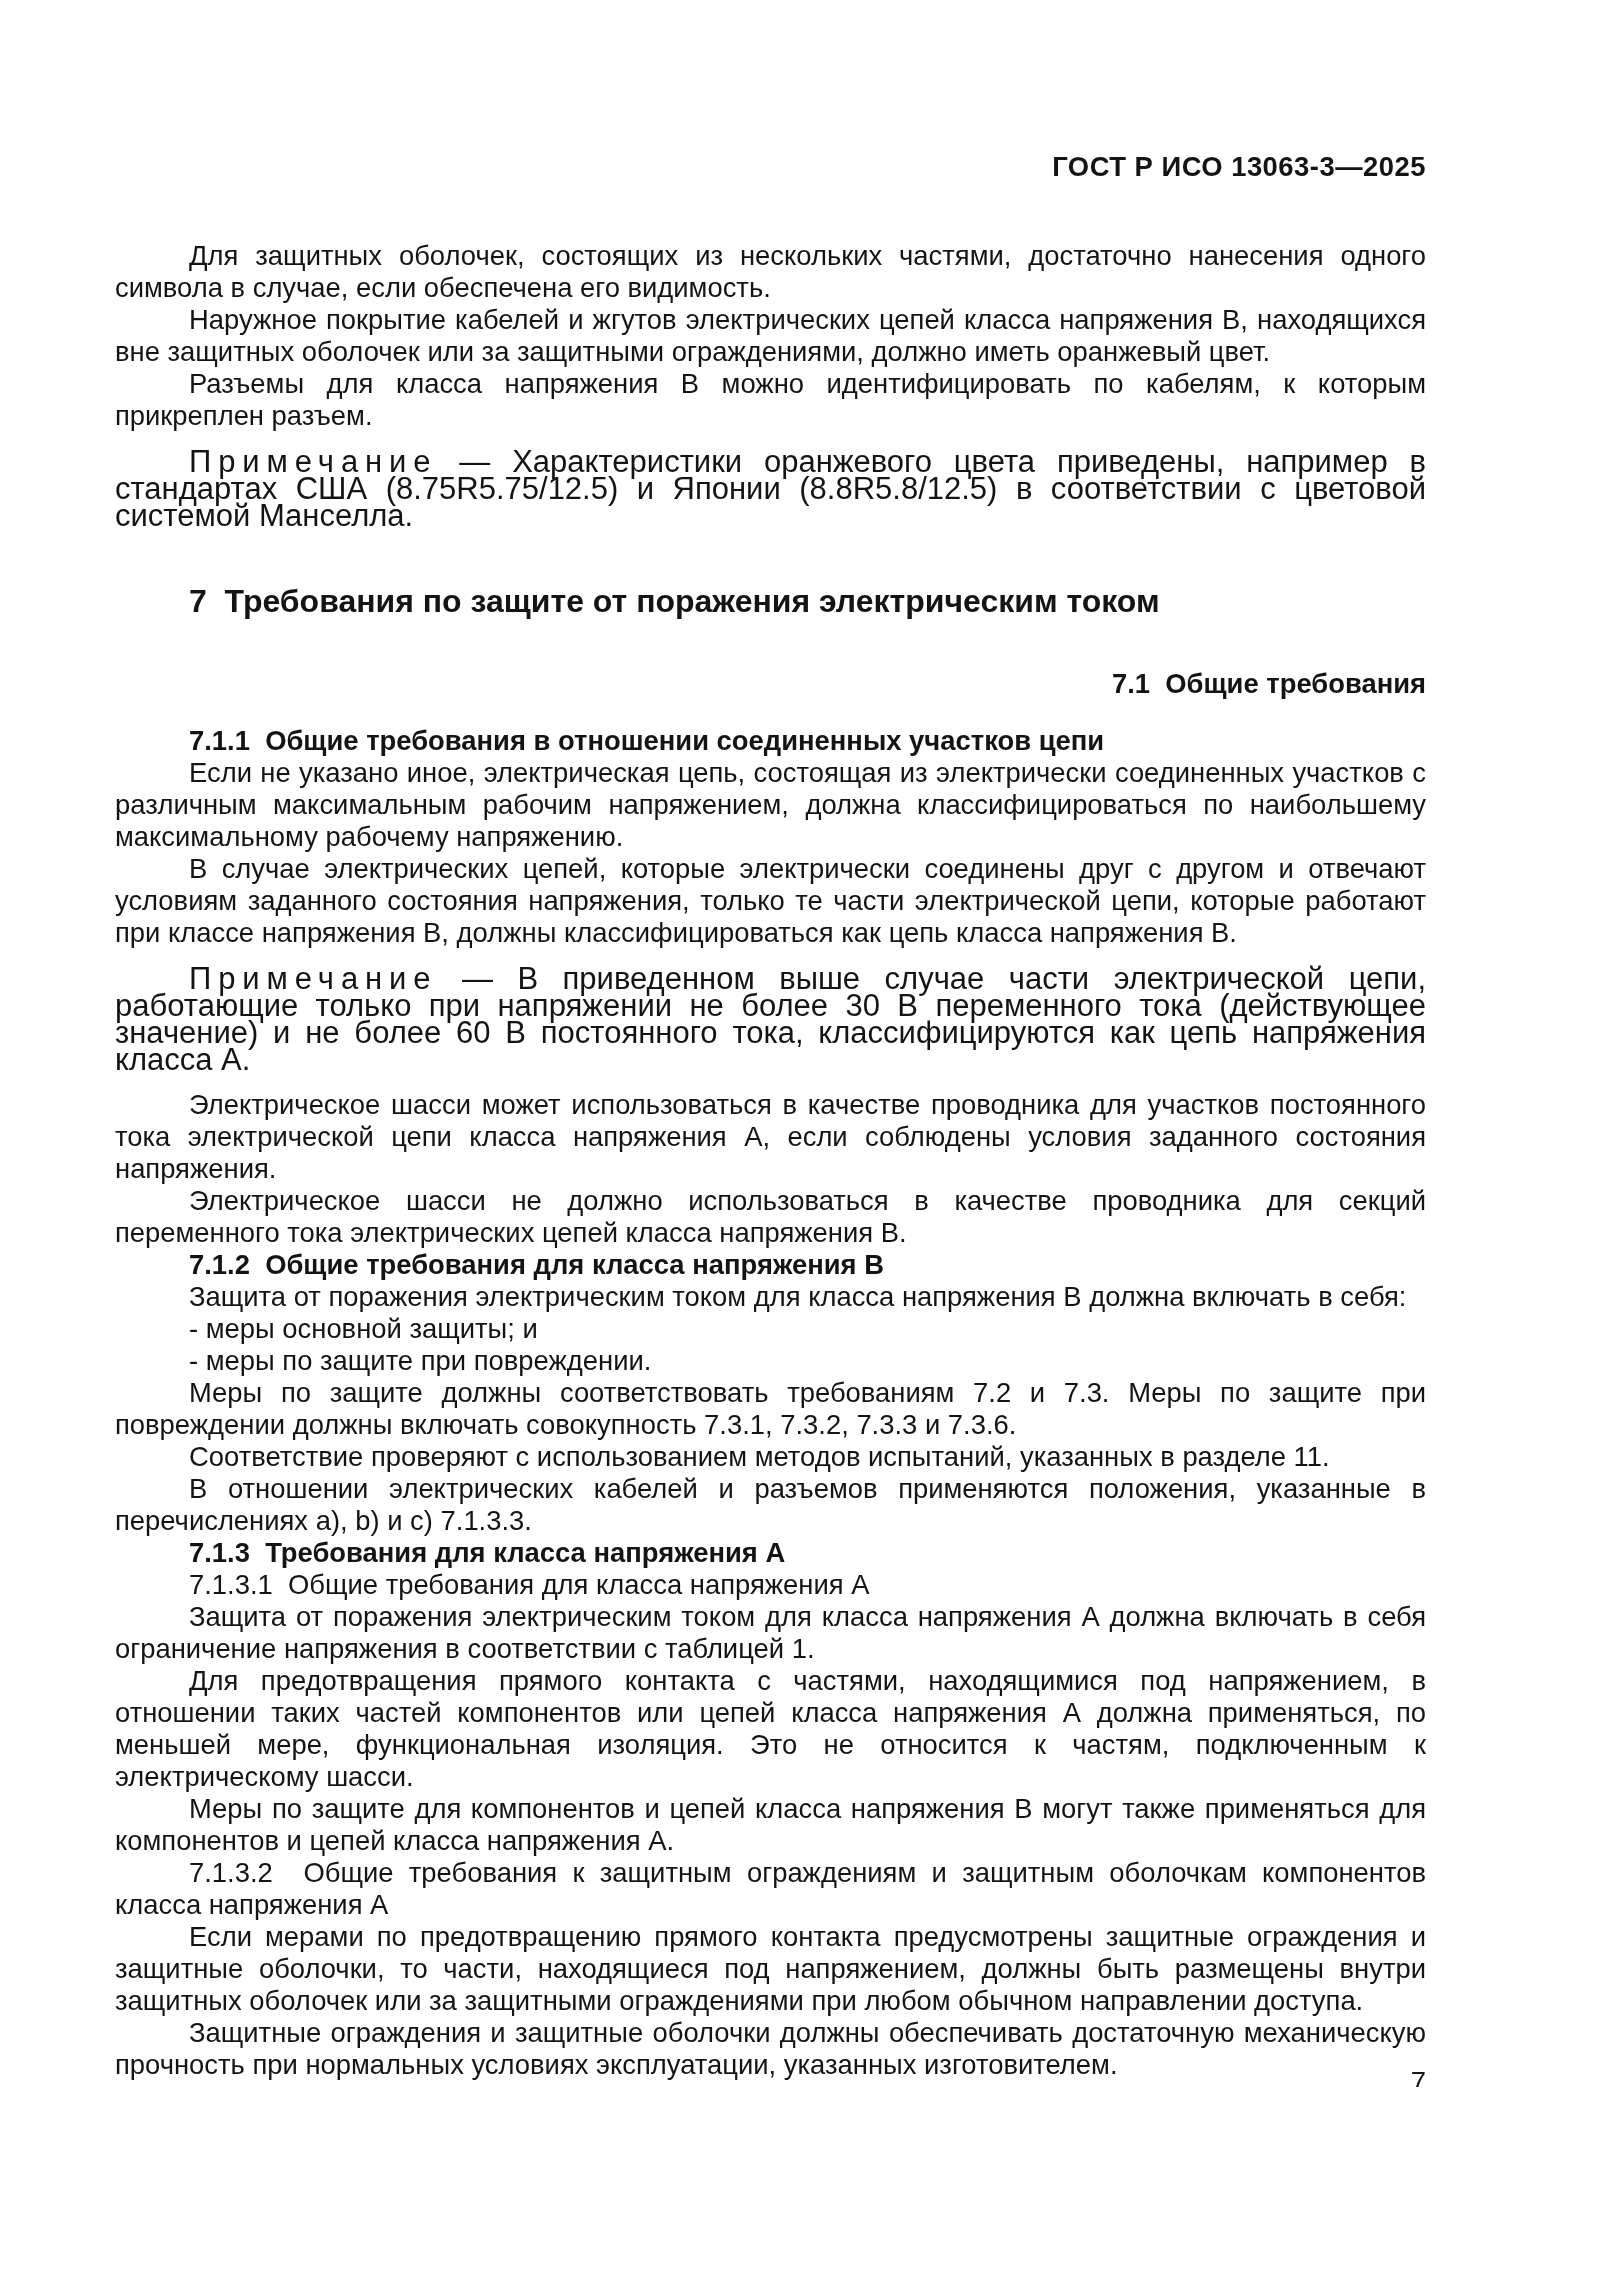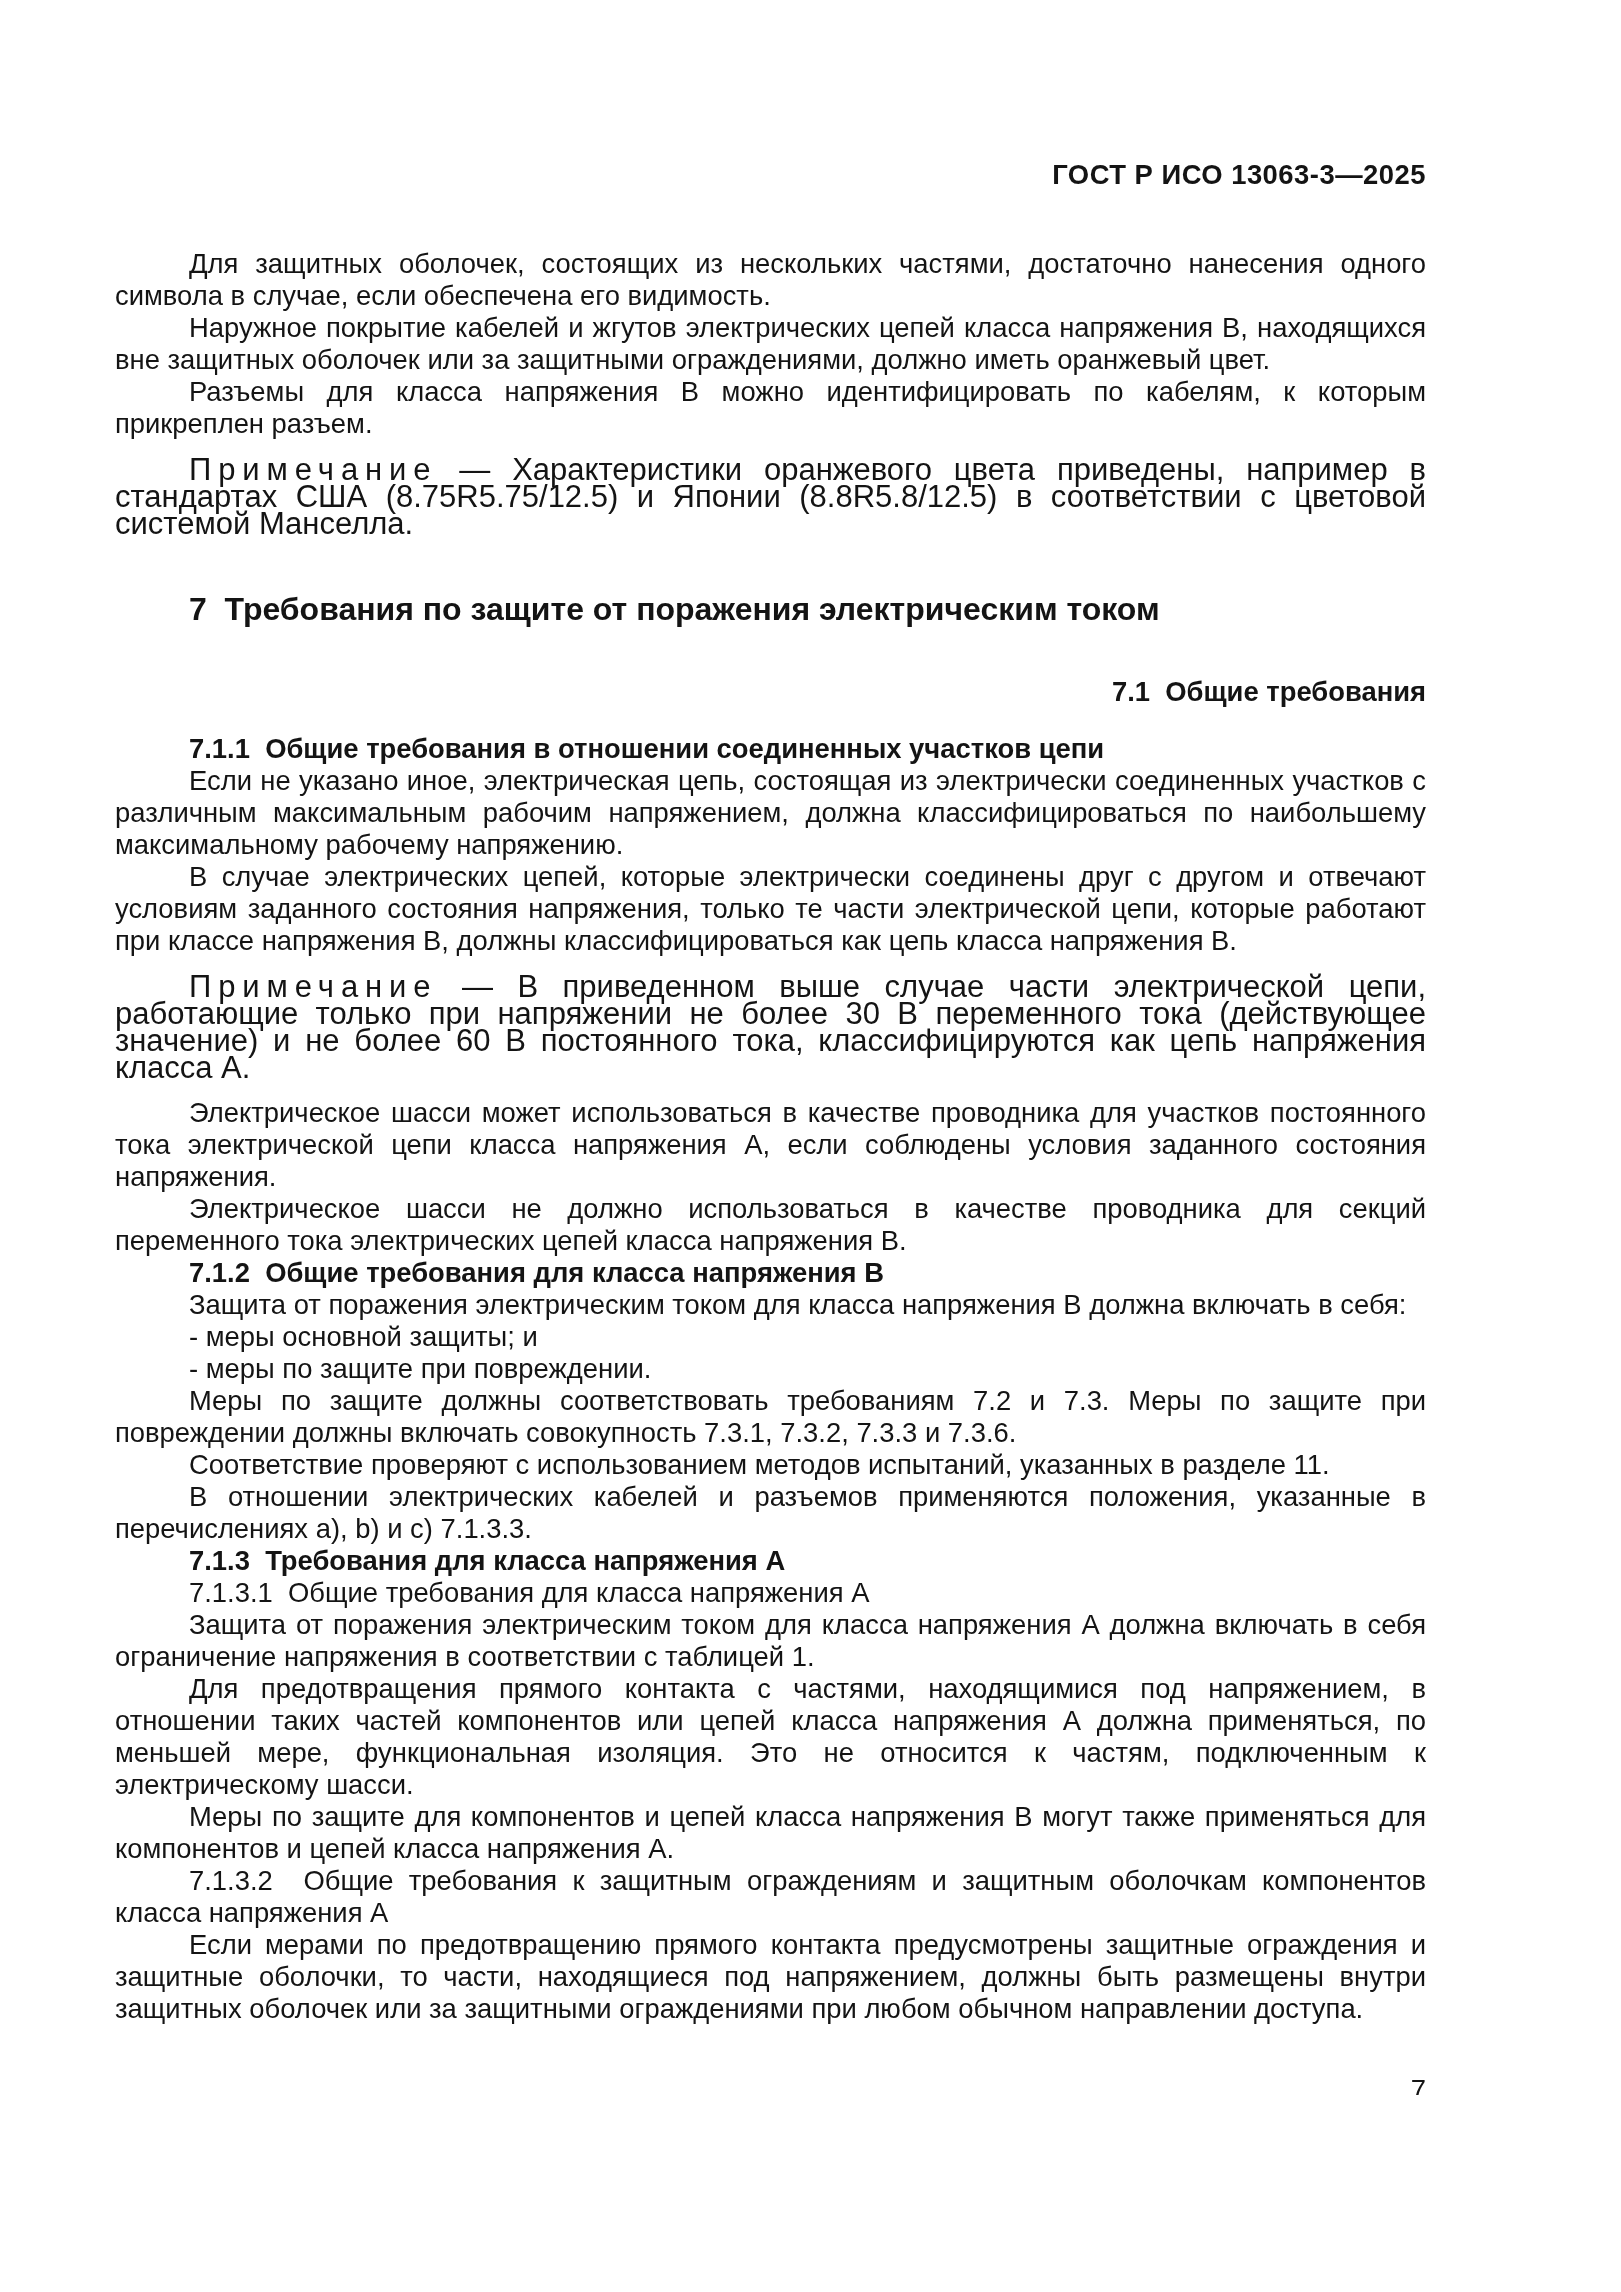--- a/index.html
+++ b/index.html
@@ -4,21 +4,21 @@
 <style>
   html, body {
     margin: 0;
     padding: 0;
     background: #ffffff;
   }
   .page {
     position: relative;
     width: 1621px;
     height: 2083px;
-    margin: 12px auto;
+    margin: 4px auto;
     background: #ffffff;
     box-sizing: border-box;
     padding: 147px 195px 0 115px;
     color: #141414;
     font-family: "Liberation Sans", "DejaVu Sans", sans-serif;
     overflow: hidden;
   }
   .running-header {
     font-size: 27.4px;
     line-height: 32px;
@@ -98,17 +98,18 @@
       <div class="blk p">Меры по защите должны соответствовать требованиям 7.2 и 7.3. Меры по защите при повреждении должны включать совокупность 7.3.1, 7.3.2, 7.3.3 и 7.3.6.</div>
       <div class="blk p">Соответствие проверяют с использованием методов испытаний, указанных в разделе 11.</div>
       <div class="blk p">В отношении электрических кабелей и разъемов применяются положения, указанные в перечислениях a), b) и c) 7.1.3.3.</div>
       <div class="blk h3">7.1.3&nbsp; Требования для класса напряжения А</div>
       <div class="blk p">7.1.3.1&nbsp; Общие требования для класса напряжения А</div>
       <div class="blk p">Защита от поражения электрическим током для класса напряжения А должна включать в себя ограничение напряжения в соответствии с таблицей 1.</div>
       <div class="blk p">Для предотвращения прямого контакта с частями, находящимися под напряжением, в отношении таких частей компонентов или цепей класса напряжения А должна применяться, по меньшей мере, функциональная изоляция. Это не относится к частям, подключенным к электрическому шасси.</div>
       <div class="blk p">Меры по защите для компонентов и цепей класса напряжения B могут также применяться для компонентов и цепей класса напряжения А.</div>
       <div class="blk p">7.1.3.2&nbsp; Общие требования к защитным ограждениям и защитным оболочкам компонентов класса напряжения А</div>
       <div class="blk p">Если мерами по предотвращению прямого контакта предусмотрены защитные ограждения и защитные оболочки, то части, находящиеся под напряжением, должны быть размещены внутри защитных оболочек или за защитными ограждениями при любом обычном направлении доступа.</div>
+      <div class="blk p">Защитные ограждения и защитные оболочки должны обеспечивать достаточную механическую прочность при нормальных условиях эксплуатации, указанных изготовителем.</div>
     </div>
 
   <div class="page-number">7</div>
 </div>
 
 
 </body></html>

